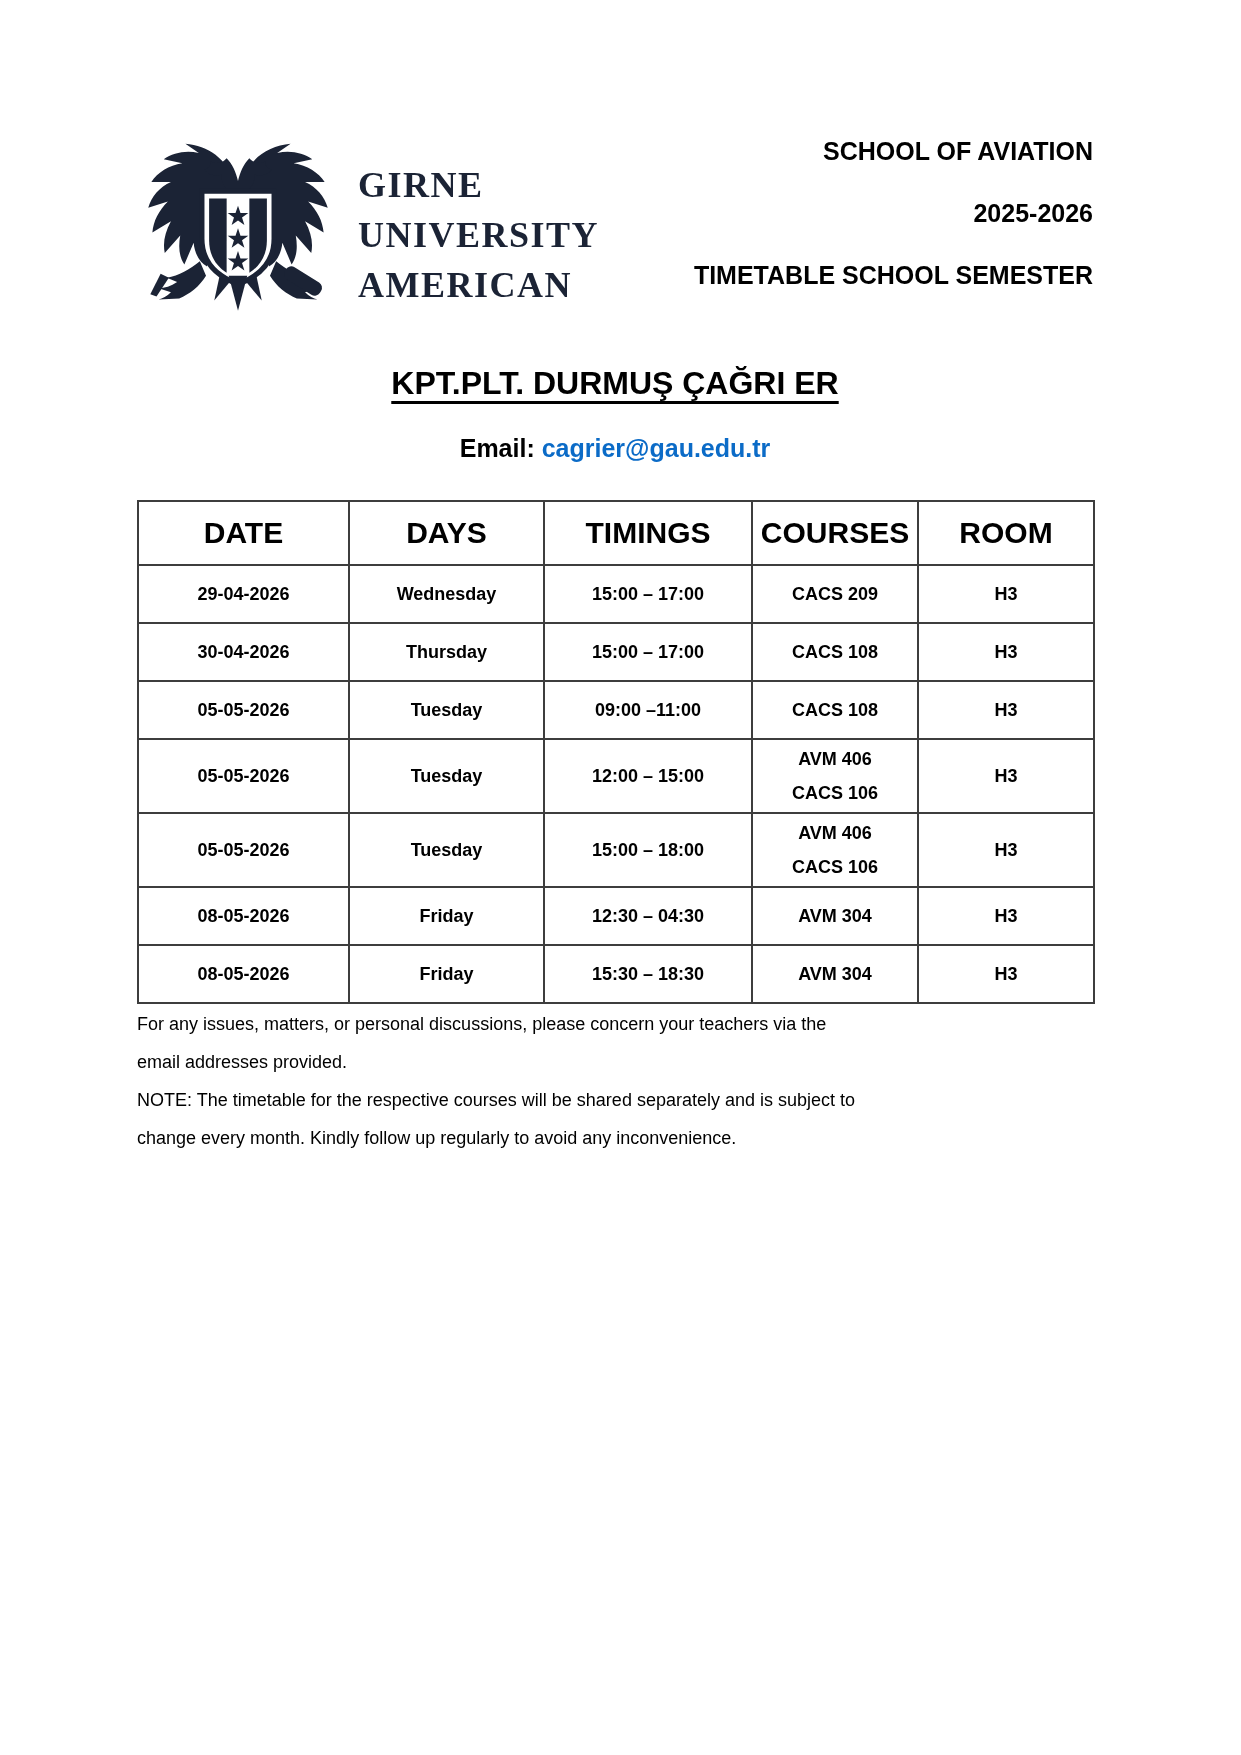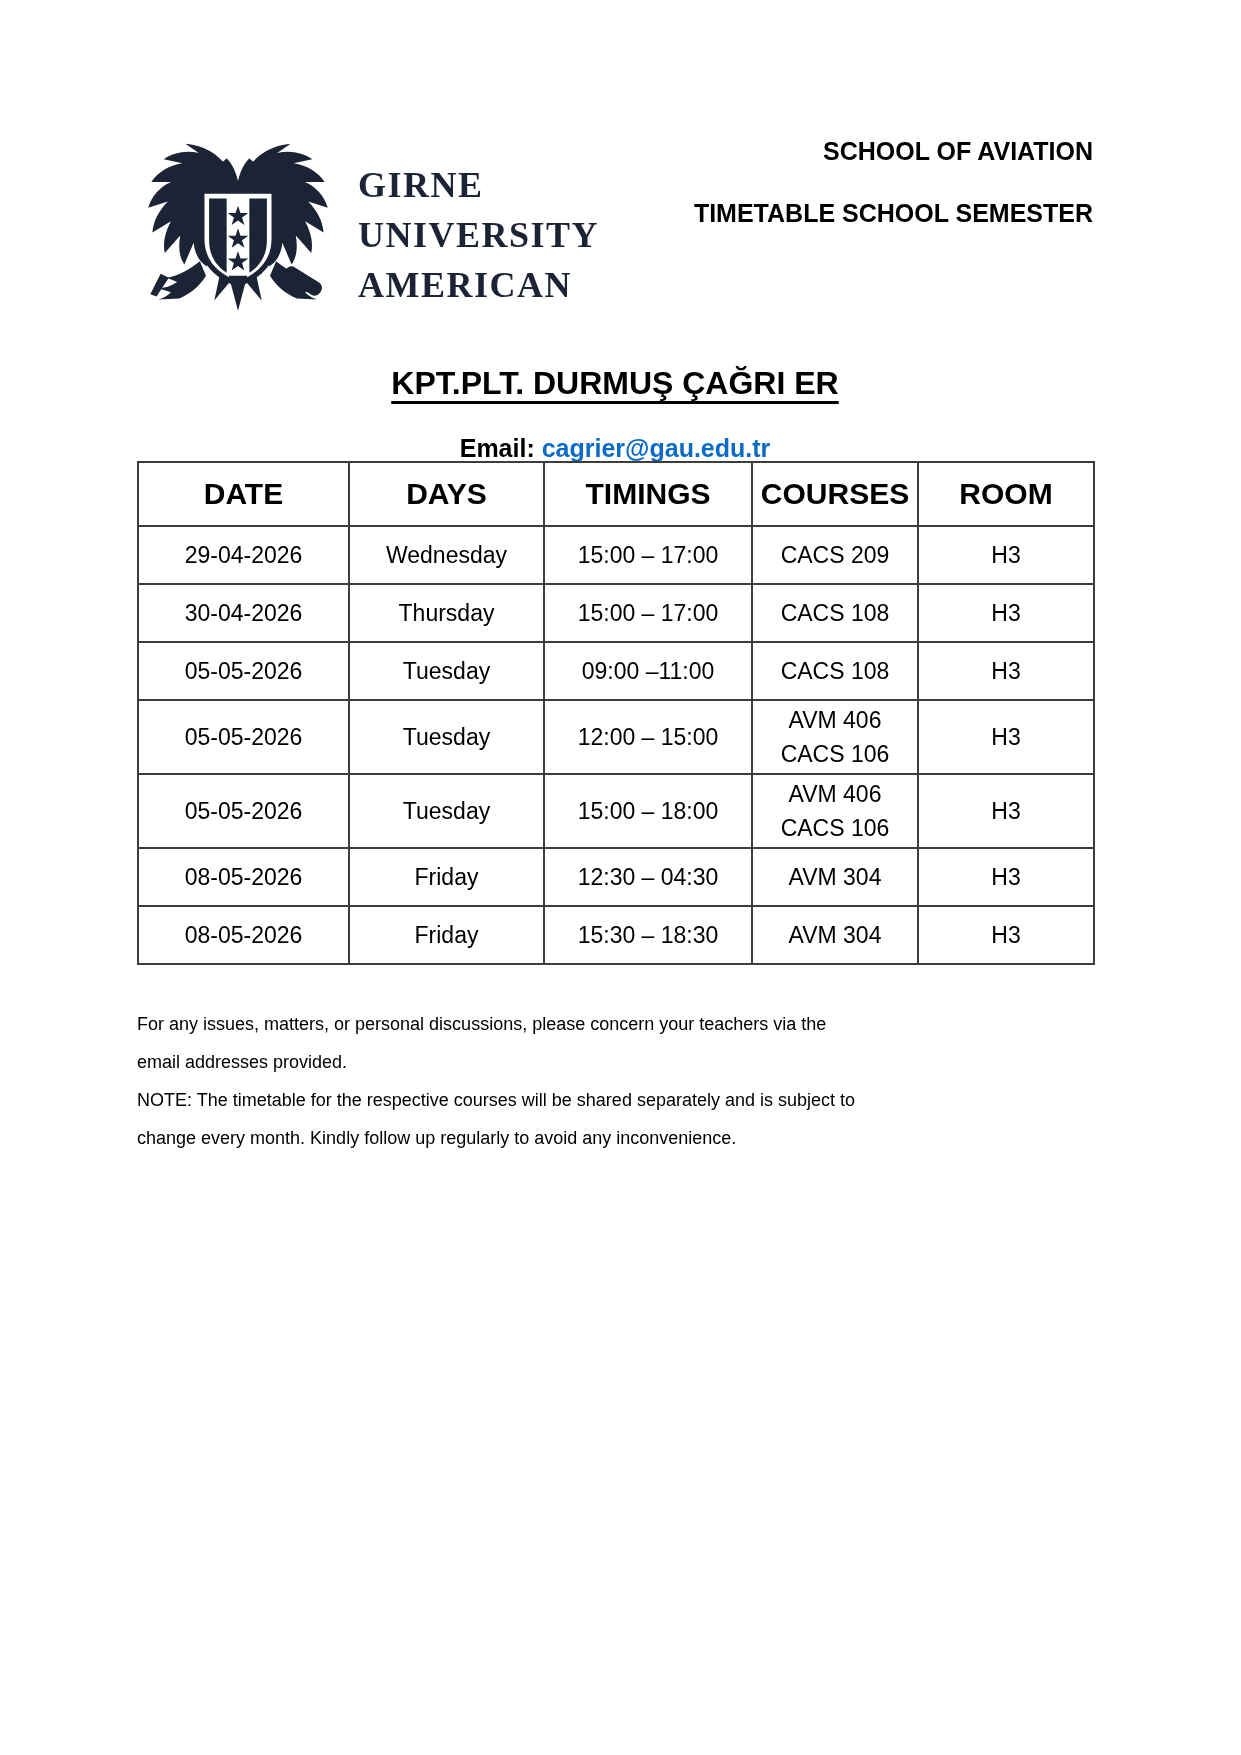--- a/index.html
+++ b/index.html
@@ -39,35 +39,35 @@
     text-decoration-thickness:3px;
   }
   .email-line {
     position:absolute; top:434px; left:137px; width:956px;
     text-align:center; font-weight:bold; font-size:25px;
   }
   .email-link { text-underline-offset:4px; cursor:pointer;text-align:right; }
 
   
   table.timetable {
-    position:absolute; top:461px; left:137px;
+    position:absolute; top:500px; left:137px;
     width:956px; border-collapse:collapse; table-layout:fixed;
   }
   .timetable col.c-date    { width:211px; }
   .timetable col.c-days    { width:195px; }
   .timetable col.c-timings { width:208px; }
   .timetable col.c-courses { width:166px; }
   .timetable col.c-room    { width:176px; }
   .timetable th, .timetable td {
     border:2px solid #3d3d3d;
     text-align:center; vertical-align:middle;
     padding:2px 4px;
   }
   .timetable th { height:64px; font-size:30px; font-weight:bold; }
-  .timetable td { height:58px; font-size:23px; font-weight:normal; }
+  .timetable td { height:58px; font-size:18px; font-weight:bold; }
   .timetable td .course-line { line-height:34px; }
 
   
   .footer-notes {
     position:absolute; top:1005px; left:137px; width:970px;
     font-weight:normal; font-size:18px; line-height:38px;
   }
 </style>
 </head>
 <body>
@@ -119,20 +119,21 @@
     </div>
     <div class="uni-name">
       <div>GIRNE</div>
       <div>UNIVERSITY</div>
       <div>AMERICAN</div>
     </div>
   </div>
 
   <div class="header-right">
     <div class="hr-line">SCHOOL OF AVIATION</div>
+    <div class="hr-line">2025-2026</div>
     <div class="hr-line">TIMETABLE SCHOOL SEMESTER</div>
   </div>
 
   <div class="doc-title">KPT.PLT. DURMUŞ ÇAĞRI ER</div>
 
   <div class="email-line">
     <span>Email:</span>
     <span> </span>
     <a class="email-link" style="color: rgb(11, 107, 199);">cagrier@gau.edu.tr</a>
   </div>

